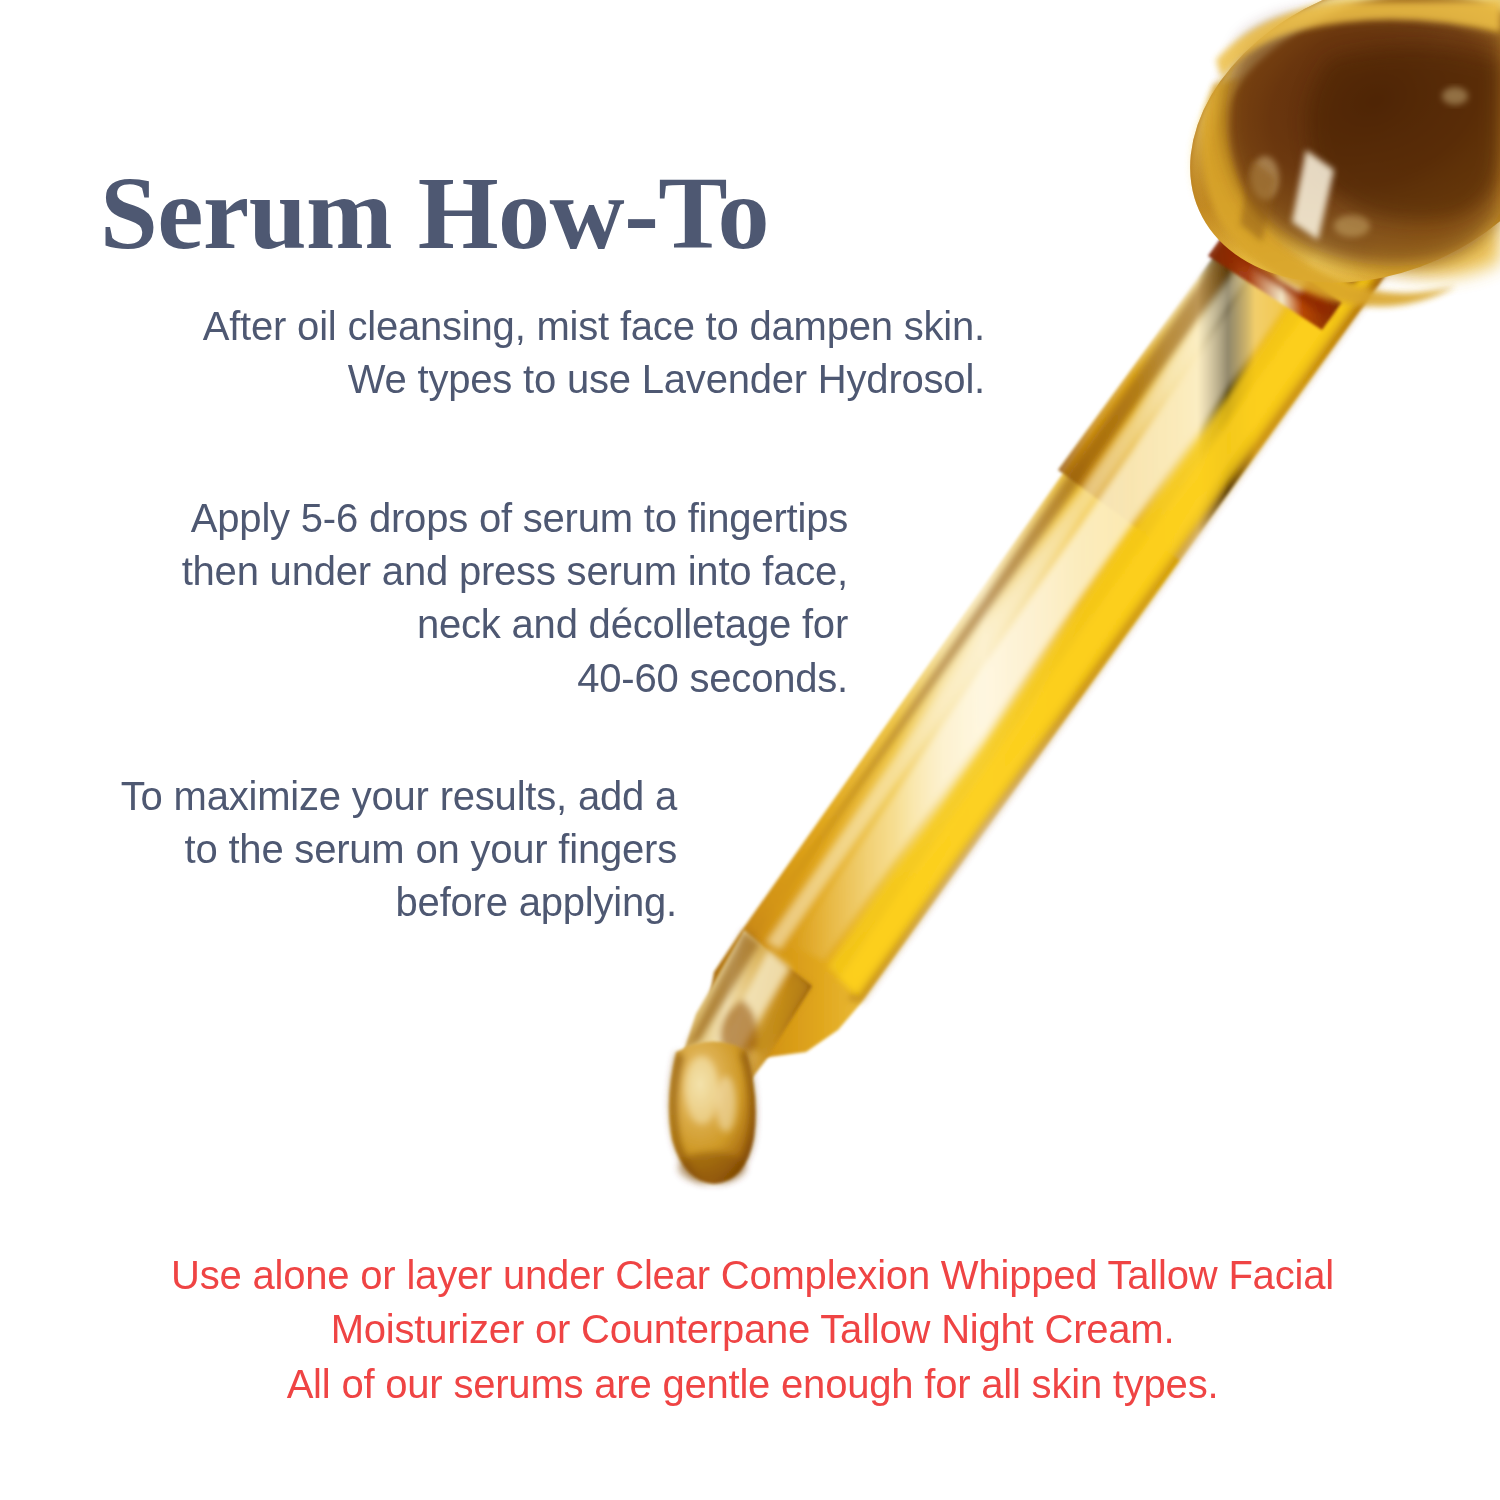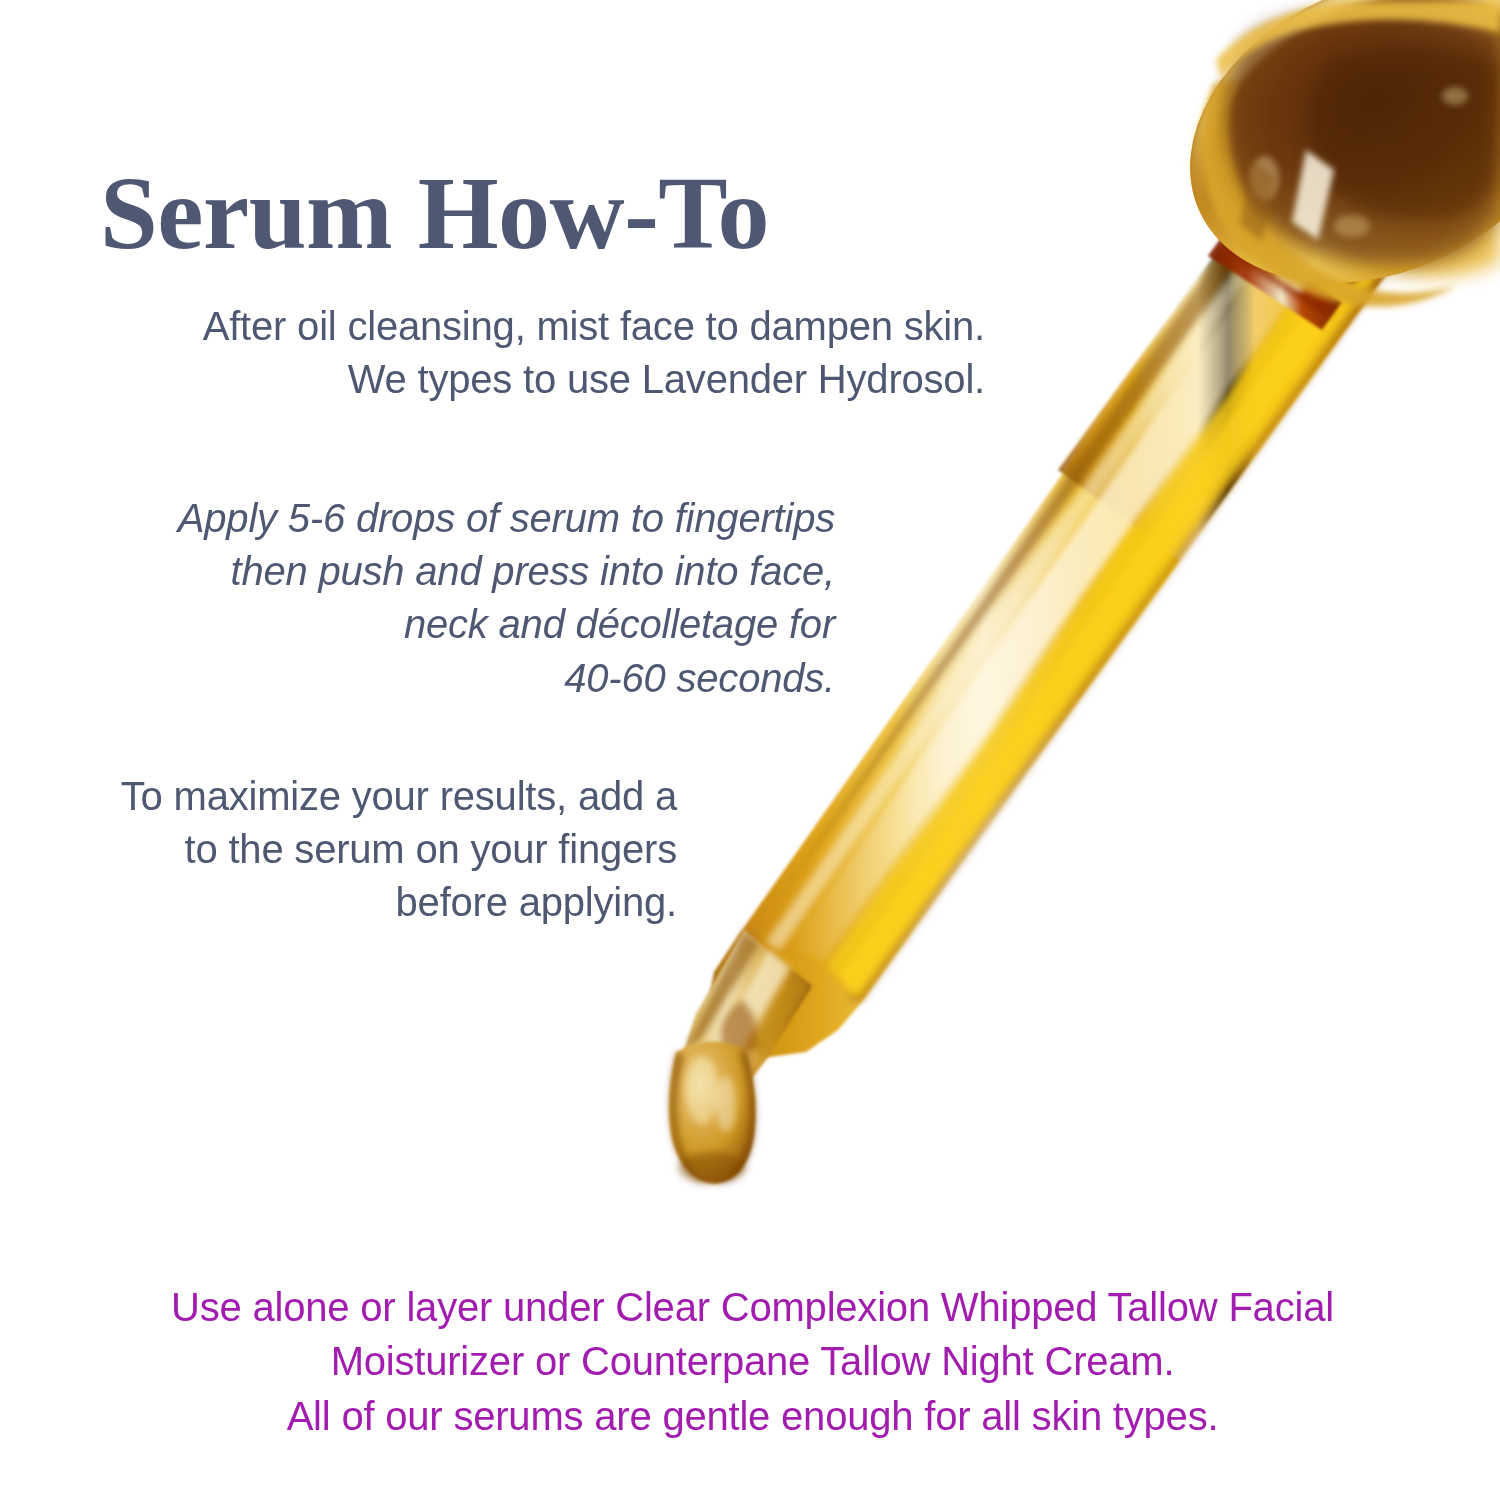--- a/index.html
+++ b/index.html
@@ -36,36 +36,35 @@
     color: #4e5872;
     font-family: "Liberation Sans", sans-serif;
     font-size: 40px;
     line-height: 1.33;
     letter-spacing: -0.2px;
     z-index: 40;
   }
   .step-block .line { display: block; white-space: nowrap; text-align: right; }
 
   #step-1 { left: 45px; top: 300px; width: 940px; }
-  #step-2 { left: 45px; top: 492px; width: 790px; font-style: italic; }
+  #step-2 { left: 58px; top: 492px; width: 790px; }
   #step-3 { left: 27px; top: 770px; width: 650px; }
 
   .footer-block {
     position: absolute;
     left: 60px;
     top: 1248px;
     width: 1385px;
     text-align: center;
-    color: #a21caf;
+    color: #ef4444;
     font-family: "Liberation Sans", sans-serif;
     font-size: 40px;
     line-height: 1.36;
     letter-spacing: -0.2px;
     z-index: 40;
-    margin-top: 32px;
   }
   .footer-block .line { display: block; white-space: nowrap; }
 
   
   .dropper-art {
     position: absolute;
     left: 0;
     top: 0;
     width: 1500px;
     height: 1500px;
@@ -314,21 +313,21 @@
 
   <h1 class="page-title">Serum How-To</h1>
 
   <div class="step-block" id="step-1">
     <span class="line">After oil cleansing, mist face to dampen skin.</span>
     <span class="line">We types to use Lavender Hydrosol.</span>
   </div>
 
   <div class="step-block" id="step-2">
     <span class="line">Apply 5-6 drops of serum to fingertips</span>
-    <span class="line">then push and press into into face,</span>
+    <span class="line">then under and press serum into face,</span>
     <span class="line">neck and décolletage for</span>
     <span class="line">40-60 seconds.</span>
   </div>
 
   <div class="step-block" id="step-3">
     <span class="line">To maximize your results, add a</span>
     <span class="line">to the serum on your fingers</span>
     <span class="line">before applying.</span>
   </div>
 

